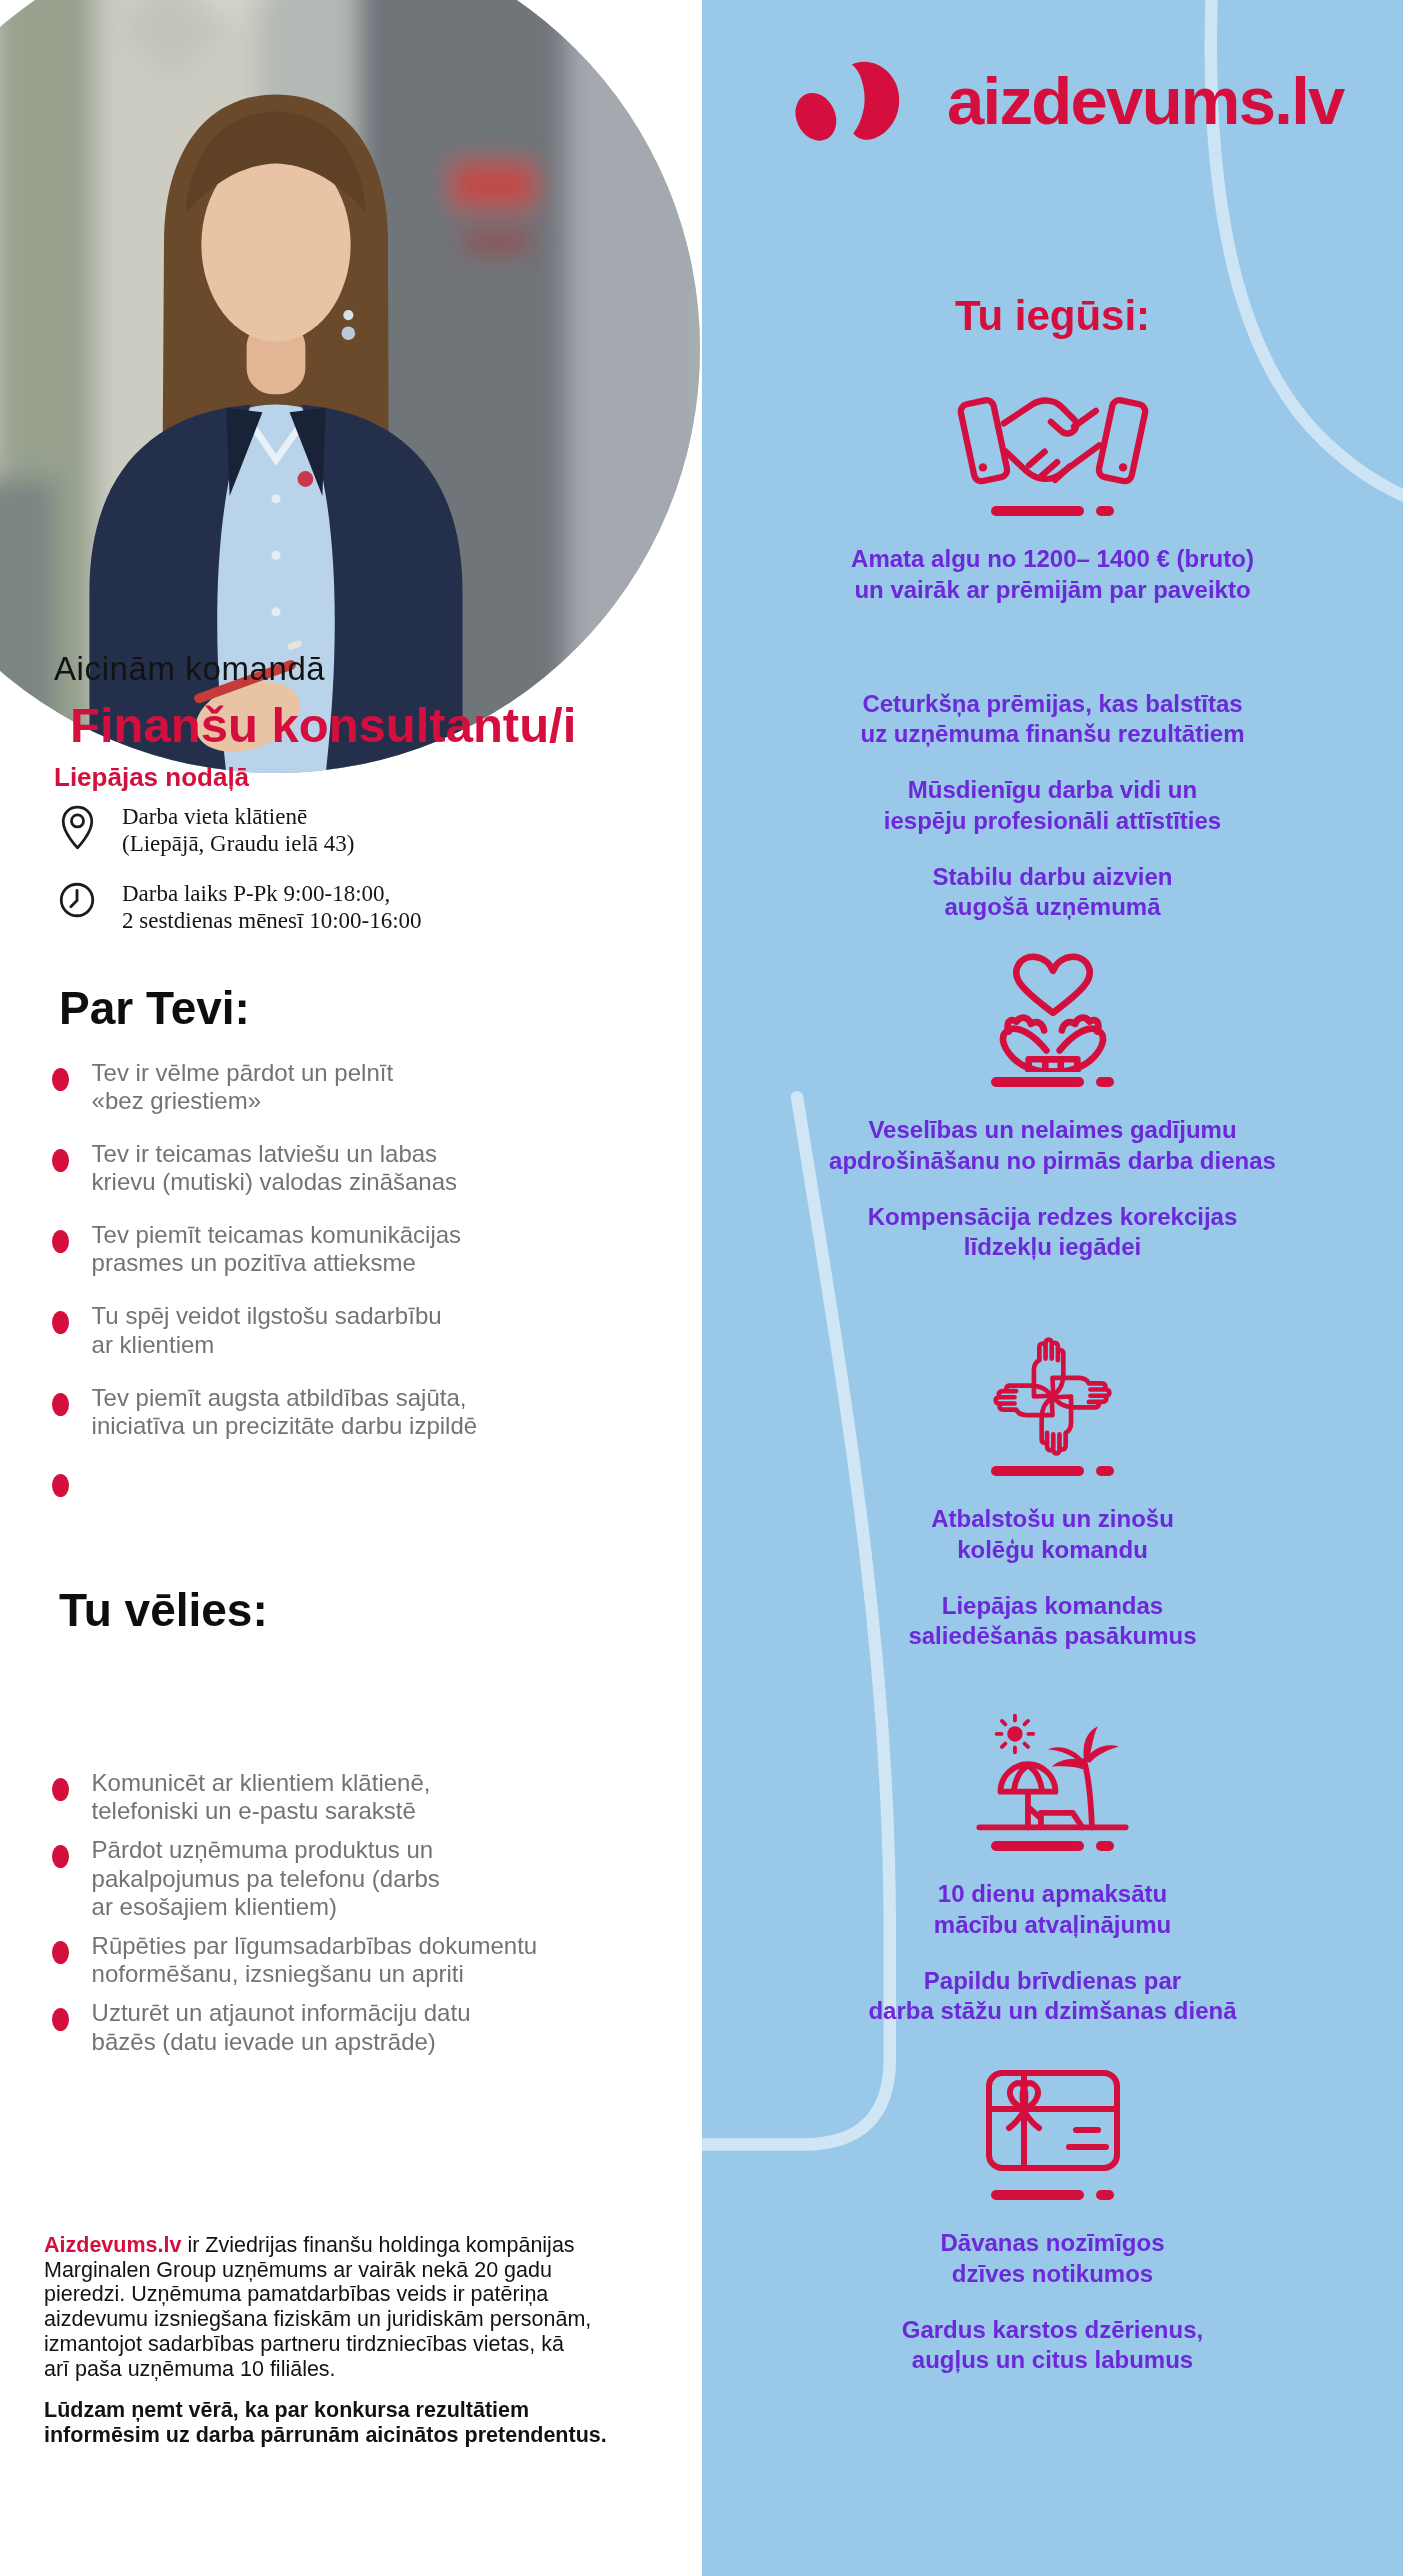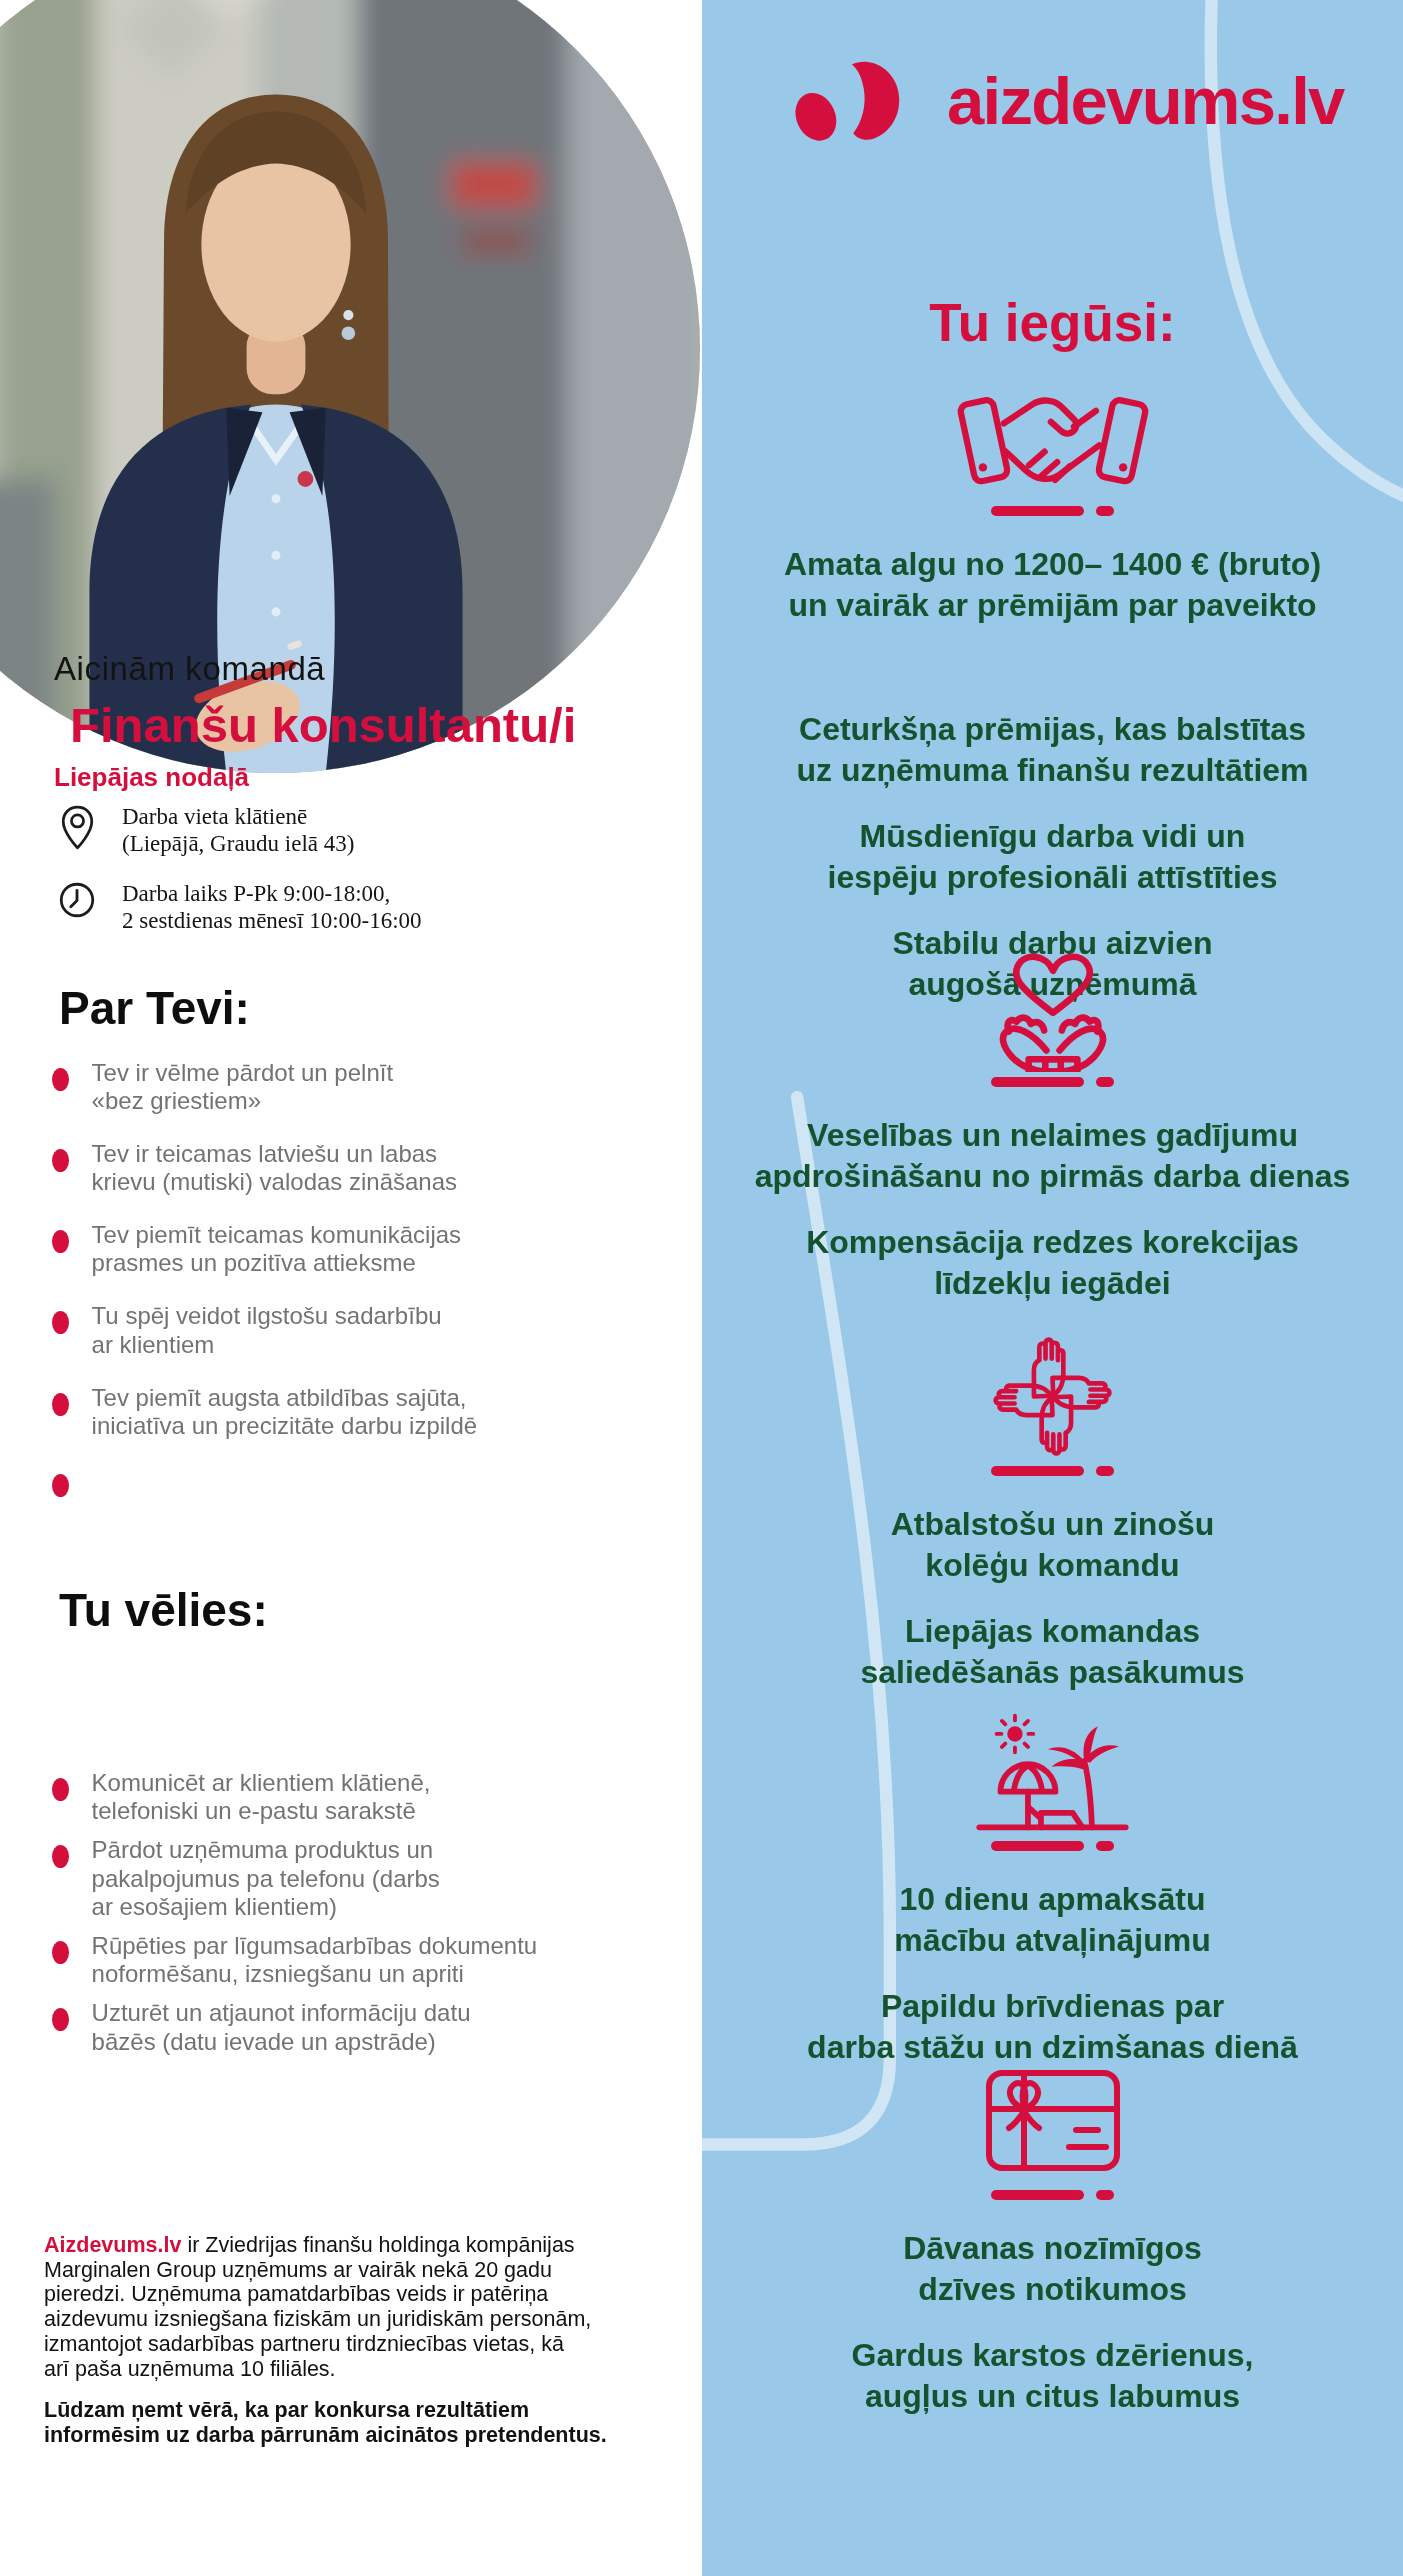--- a/index.html
+++ b/index.html
@@ -37,32 +37,32 @@
   .footer p{margin:0;font-size:21.5px;line-height:1.15;color:#121212;white-space:pre-line;}
   .footer .lead{color:#d50f3d;font-weight:700;}
   .footer .note{margin-top:17px;font-weight:600;}
   
   .right-panel{position:absolute;left:702px;top:0;width:701px;height:2576px;background:#99c8e9;overflow:hidden;}
   .decor{position:absolute;left:0;top:0;width:701px;height:2576px;}
   .logo-row{position:absolute;left:85px;top:57px;display:flex;align-items:center;gap:29px;}
   .logo-mark{width:131px;height:86px;}
   .logo-text{font-size:67px;font-weight:800;color:#d50f3d;letter-spacing:-1.7px;}
   .r-heading{position:absolute;left:0;top:292px;width:100%;text-align:center;
-    font-size:53px;font-weight:700;color:#d50f3d;}
+    font-size:42px;font-weight:700;color:#d50f3d;}
   .benefit{position:absolute;left:0;width:100%;display:flex;flex-direction:column;align-items:center;}
   #sec-salary{top:385px;}
   #sec-health{top:956px;}
   #sec-team{top:1345px;}
   #sec-vacation{top:1720px;}
   #sec-gifts{top:2069px;}
   .icon-box{height:102px;display:flex;align-items:center;justify-content:center;}
   .divider{margin-top:19px;display:flex;align-items:center;gap:11.3px;}
   .dash-long{width:93px;height:10.2px;border-radius:5.7px;background:#d50f3d;display:inline-block;}
   .dash-short{width:18px;height:10.2px;border-radius:5.7px;background:#d50f3d;display:inline-block;}
-  .rtext{margin-top:28px;font-size:32px;line-height:1.28;font-weight:600;color:#14532d;
+  .rtext{margin-top:28px;font-size:24px;line-height:1.28;font-weight:600;color:#6d28d9;
     text-align:center;white-space:pre-line;}
   .rtext + .rtext{margin-top:25px;}
   .rtext.salary-gap{margin-top:83px;}
   .rtext b{font-weight:800;}
   svg .st{fill:none;stroke:#d50f3d;stroke-width:12;stroke-linecap:round;stroke-linejoin:round;}
   svg .stk{fill:none;stroke:#1c1c1c;stroke-width:5;stroke-linecap:round;stroke-linejoin:round;}
 </style>
 </head>
 <body>
 

